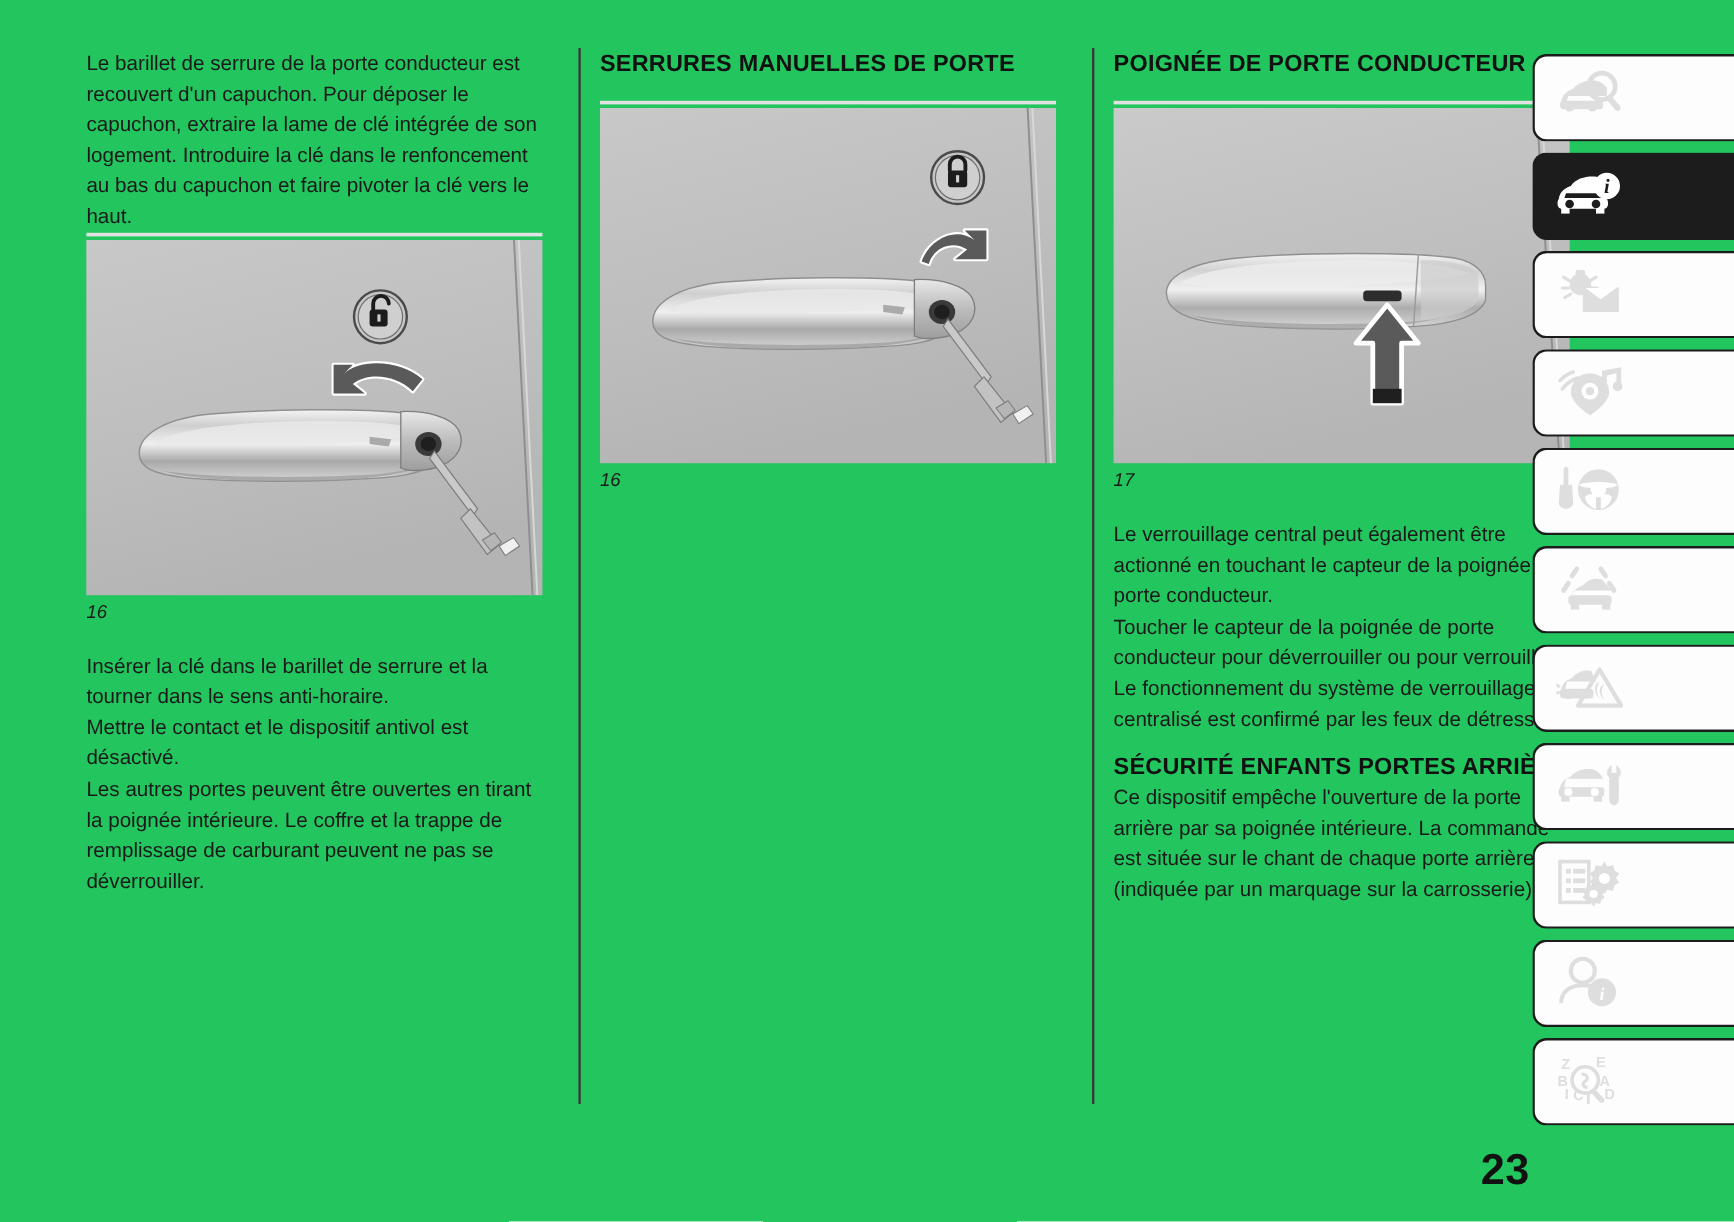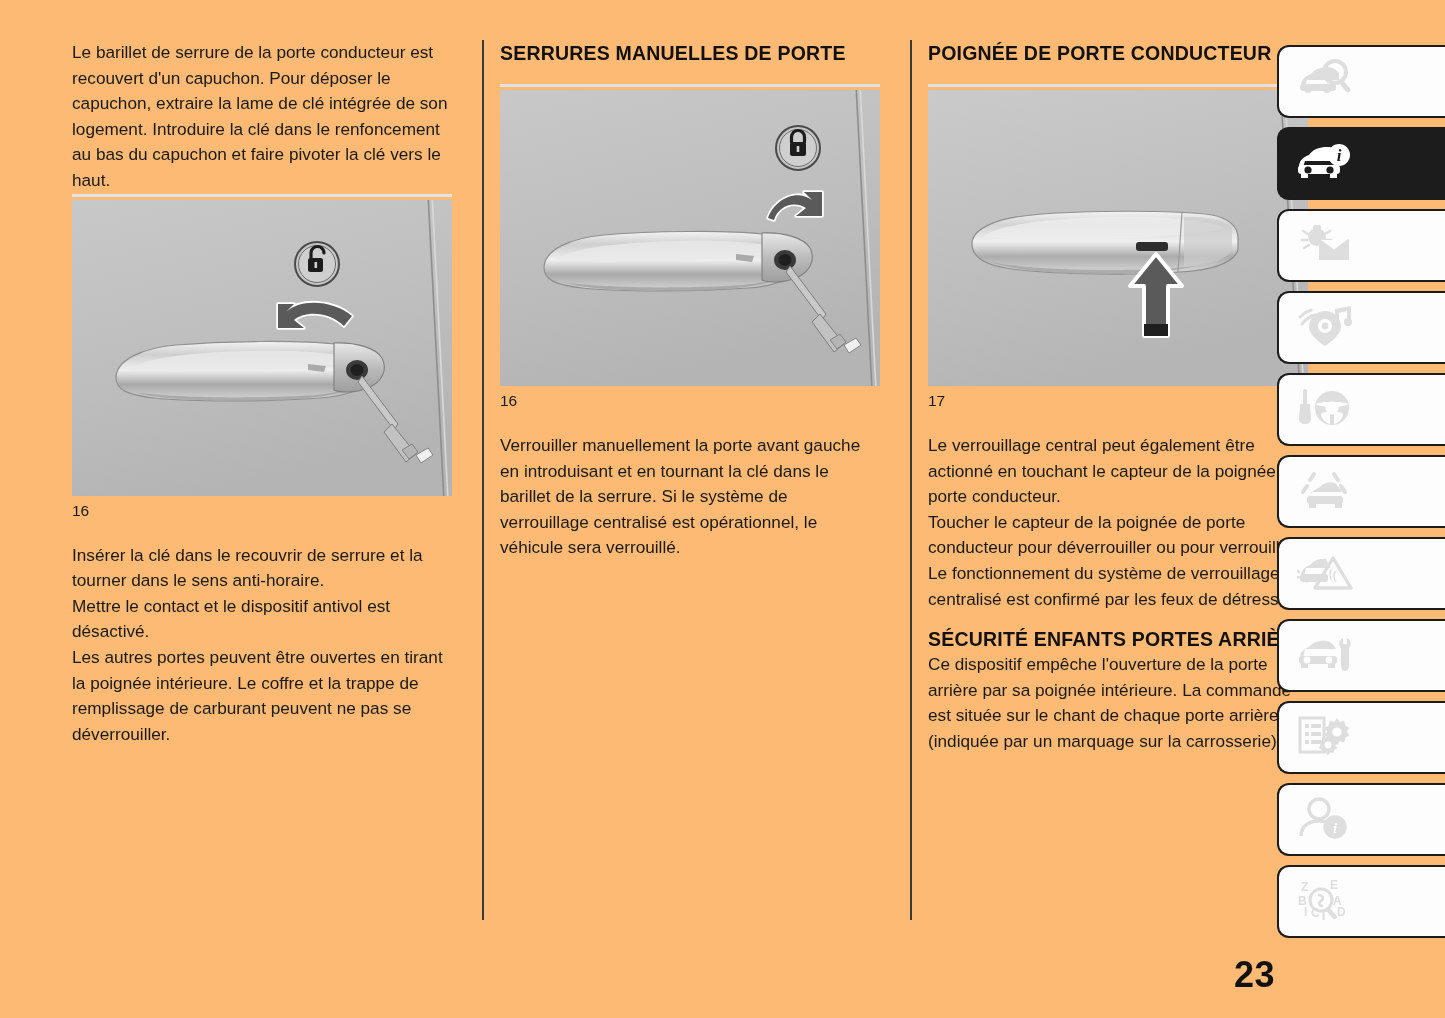--- a/index.html
+++ b/index.html
@@ -13,21 +13,21 @@
     font-family: "Liberation Sans", sans-serif;
     color: #1a1a1a;
     overflow: hidden;
     position: relative;
   }
 
   
   .page {
     position: absolute;
     inset: 0;
-    background: #fdba74;
+    background: #22c55e;
   }
 
   .content {
     position: absolute;
     left: 72px;
     top: 40px;
     width: 1195px;
     height: 880px;
   }
 
@@ -83,20 +83,21 @@
     font-size: 15.5px;
     line-height: 20px;
     margin: 5px 0 0 0;
     color: #1a1a1a;
   }
 
   
   .figure {
     position: relative;
     width: 380px;
+    font-style: italic;
   }
   .figure .frame-top {
     height: 3px;
     background: #e2e2e2;
     margin-bottom: 3px;
   }
   .figure .canvas {
     position: relative;
     width: 380px;
     height: 296px;
@@ -209,21 +210,21 @@
                 <rect x="236" y="58" width="15" height="14" rx="2.5" fill="#1c1c1c"></rect>
                 <rect x="242.5" y="62" width="2.6" height="6" fill="#cfcfcf"></rect>
               </g>
             </svg>
           </div>
           <p class="fig-caption">16</p>
         </div>
 
         <div class="spacer-md"></div>
 
-        <p class="body">Insérer la clé dans le recouvrir de serrure et la tourner dans le sens anti-horaire.</p>
+        <p class="body">Insérer la clé dans le barillet de serrure et la tourner dans le sens anti-horaire.</p>
         <p class="body">Mettre le contact et le dispositif antivol est désactivé.</p>
         <p class="body">Les autres portes peuvent être ouvertes en tirant la poignée intérieure. Le coffre et la trappe de remplissage de carburant peuvent ne pas se déverrouiller.</p>
       </div>
 
       <div class="col">
         <div class="col-divider"></div>
 
         <h2 class="section-title">SERRURES MANUELLES DE PORTE</h2>
 
         <div class="figure">
@@ -274,21 +275,20 @@
                 <rect x="290" y="52" width="16" height="14" rx="2.5" fill="#1c1c1c"></rect>
                 <rect x="296.7" y="56" width="2.6" height="6" fill="#cfcfcf"></rect>
               </g>
             </svg>
           </div>
           <p class="fig-caption">16</p>
         </div>
 
         <div class="spacer-md"></div>
 
-        <p class="body">Verrouiller manuellement la porte avant gauche en introduisant et en tournant la clé dans le barillet de la serrure. Si le système de verrouillage centralisé est opérationnel, le véhicule sera verrouillé.</p>
       </div>
 
       <div class="col">
         <div class="col-divider"></div>
 
         <h2 class="section-title">POIGNÉE DE PORTE CONDUCTEUR</h2>
 
         <div class="figure">
           <div class="frame-top"></div>
           <div class="canvas">

